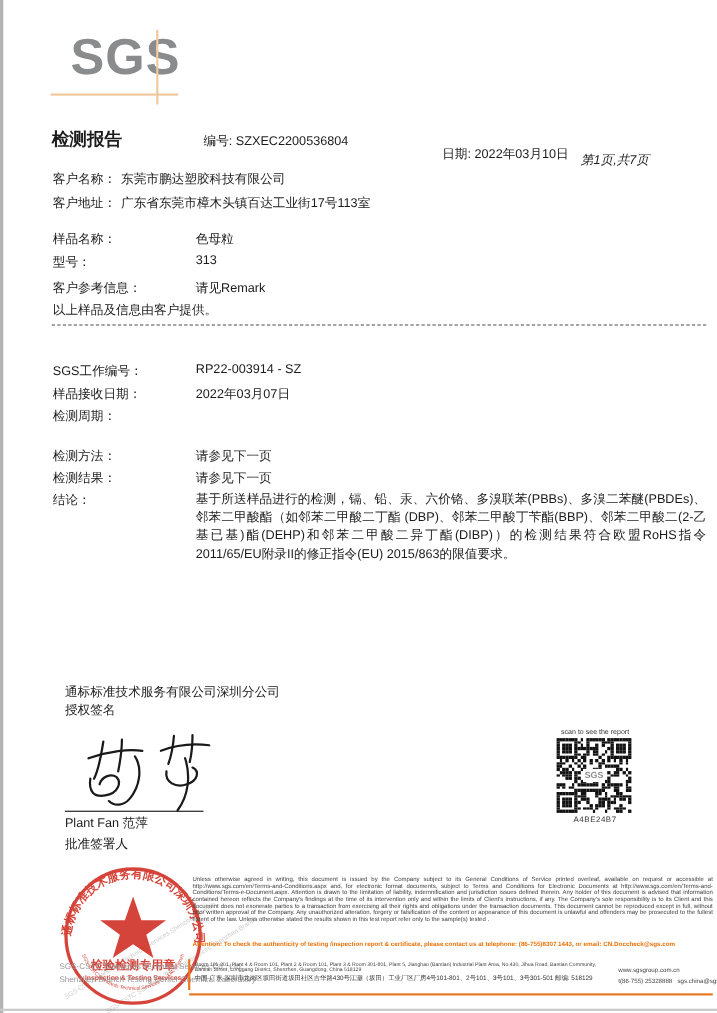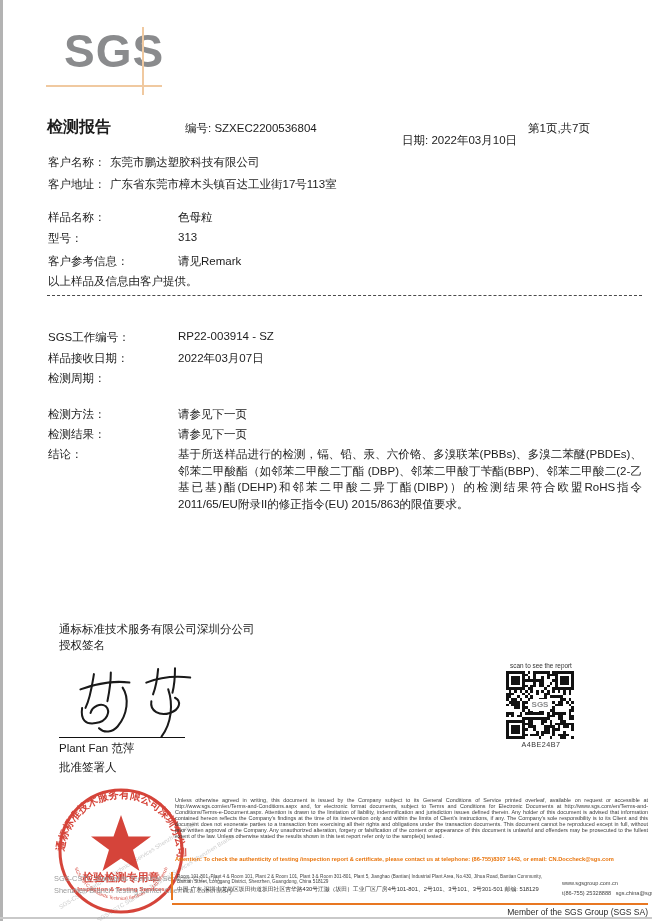--- a/index.html
+++ b/index.html
@@ -13,21 +13,21 @@
   .bottom-edge{left:0;top:917px;width:652px;height:2px;background:#c9c9c9;}
   
   .logo-text{left:64px;top:28px;font-size:46px;font-weight:bold;color:#8a8b8d;letter-spacing:1px;line-height:1;}
   .logo-hline{left:46px;top:85px;width:116px;height:2px;background:#f0c9a0;}
   .logo-vline{left:142px;top:27px;width:2px;height:68px;background:#f0c9a0;}
   
   .doc-title{left:47px;top:117px;font-size:16px;font-weight:bold;}
   .hdr{font-size:11.5px;}
   .hdr-no{left:185px;top:121px;}
   .hdr-date{left:402px;top:121px;margin-top:12px;}
-  .hdr-page{left:528px;top:121px;}
+  .hdr-page{left:528px;top:138px;font-style:italic;}
   
   .row{position:absolute;left:0;top:0;width:652px;height:16px;font-size:11.5px;padding-left:11px;}
   .lbl{position:absolute;left:48px;white-space:nowrap;}
   .val-a{position:absolute;left:110px;white-space:nowrap;}
   .val-b{position:absolute;left:178px;white-space:nowrap;}
   .note-line{left:48px;top:274px;font-size:11.5px;}
   .dashed-sep{left:47px;top:295px;width:595px;border-top:1.4px dashed #4a4a4a;height:0;}
   
   .conclusion{left:178px;top:446px;width:464px;font-size:11.5px;line-height:16.6px;text-align:justify;}
   .conclusion-lbl{left:48px;top:447px;font-size:11.5px;}
@@ -809,15 +809,14 @@
   <div class="abs attention">Attention: To check the authenticity of testing /inspection report &amp; certificate, please contact us at telephone: (86-755)8307 1443, or email:  CN.Doccheck@sgs.com</div>
   <div class="abs addr-divider"></div>
   <div class="abs addr-row1">Room 101-801, Plant 4 &amp; Room 101, Plant 2 &amp; Room 101, Plant 3 &amp; Room 301-801, Plant 5, Jianghao (Bantian) Industrial Plant Area, No.430, Jihua Road, Bantian Community, Bantian Street, Longgang District, Shenzhen, Guangdong, China 518129</div>
   <div class="abs addr-row2">中国·广东·深圳市龙岗区坂田街道坂田社区吉华路430号江灏（坂田）工业厂区厂房4号101-801、2号101、3号101、3号301-501  邮编: 518129</div>
   <div class="abs addr-web">www.sgsgroup.com.cn</div>
   <div class="abs addr-phone">
     <span>t(86-755) 25328888</span>&nbsp;&nbsp;
     <span>sgs.china@sgs.com</span>
   </div>
   <div class="abs footer-rule"></div>
-  <div class="abs member">Member of the SGS Group (SGS SA)</div>
 
 </div>
 
 </body></html>

